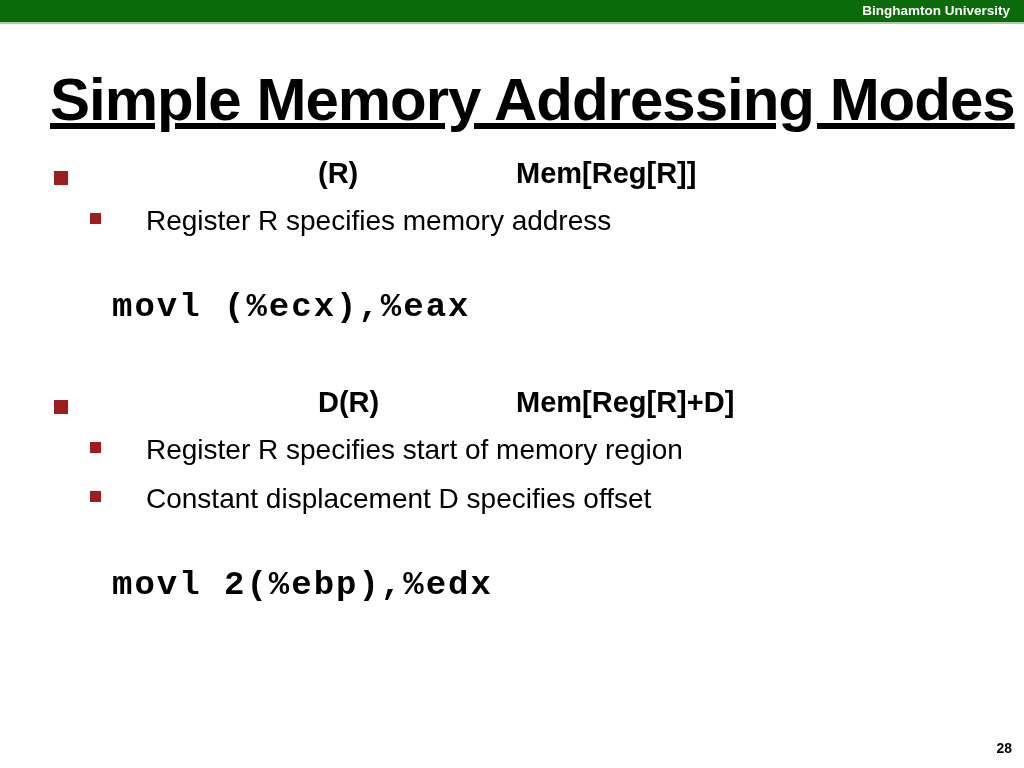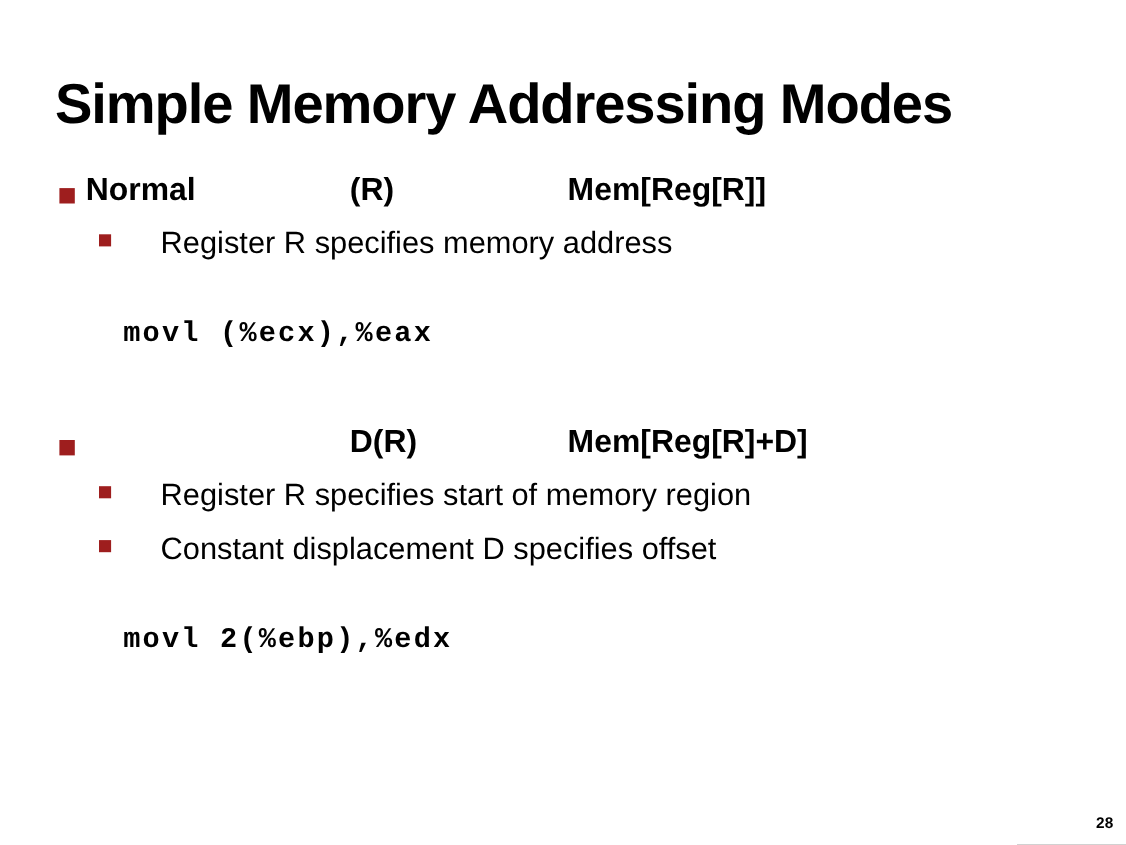--- a/index.html
+++ b/index.html
@@ -19,22 +19,22 @@
     box-sizing:content-box;
   }
   .topbar .inst{
     position:absolute;right:14px;top:0;height:22px;line-height:22px;
     color:#ffffff;font-size:13.5px;font-weight:bold;
     letter-spacing:0px;
   }
   
   .title{
     position:absolute;left:50px;top:67px;
-    font-size:51px;font-weight:bold;letter-spacing:-1px;
-    white-space:nowrap;line-height:1.1;
+    font-size:60px;font-weight:bold;letter-spacing:-1px;
+    white-space:nowrap;line-height:1.1;text-decoration:underline;
   }
   
   .defrow{position:absolute;left:0;width:100%;height:40px;font-weight:bold;font-size:29px;white-space:nowrap;}
   .defrow .label{position:absolute;left:78px;top:0;}
   .defrow .form{position:absolute;left:318px;top:0;}
   .defrow .meaning{position:absolute;left:516px;top:0;}
   .sq-main{
     position:absolute;left:54px;width:14px;height:14px;
     background:var(--accent-red,#9E1E1E);
   }
@@ -42,40 +42,42 @@
   .subrow{position:absolute;left:0;width:100%;height:38px;font-size:28px;white-space:nowrap;}
   .subrow .subtext{position:absolute;left:114px;top:0;margin-left:32px;}
   .sq-sub{
     position:absolute;left:90px;width:11px;height:11px;
     background:var(--accent-red,#9E1E1E);
   }
   
   .code{
     position:absolute;left:112px;
     font-family:"Liberation Mono","DejaVu Sans Mono",monospace;
-    font-weight:bold;font-size:26px;letter-spacing:2px;
+    font-weight:bold;font-size:34px;letter-spacing:2px;
     white-space:nowrap;
   }
   
   .pagenum{
     position:absolute;right:12px;top:740px;
     font-size:14px;font-weight:bold;
   }
 </style>
 </head>
 <body>
 
 <div class="slide">
 
+  <div class="topbar">
+    <span class="inst">Binghamton University</span>
+  </div>
 
   <div class="title">Simple Memory Addressing Modes</div>
 
   <span class="sq-main" style="top:171px"></span>
   <div class="defrow" style="top:157px">
-    <span class="label">Normal</span>
     <span class="form">(R)</span>
     <span class="meaning">Mem[Reg[R]]</span>
   </div>
 
   <span class="sq-sub" style="top:213px"></span>
   <div class="subrow" style="top:205px">
     <span class="subtext">Register R specifies memory address</span>
   </div>
 
   <div class="code" style="top:288px">movl (%ecx),%eax</div>

